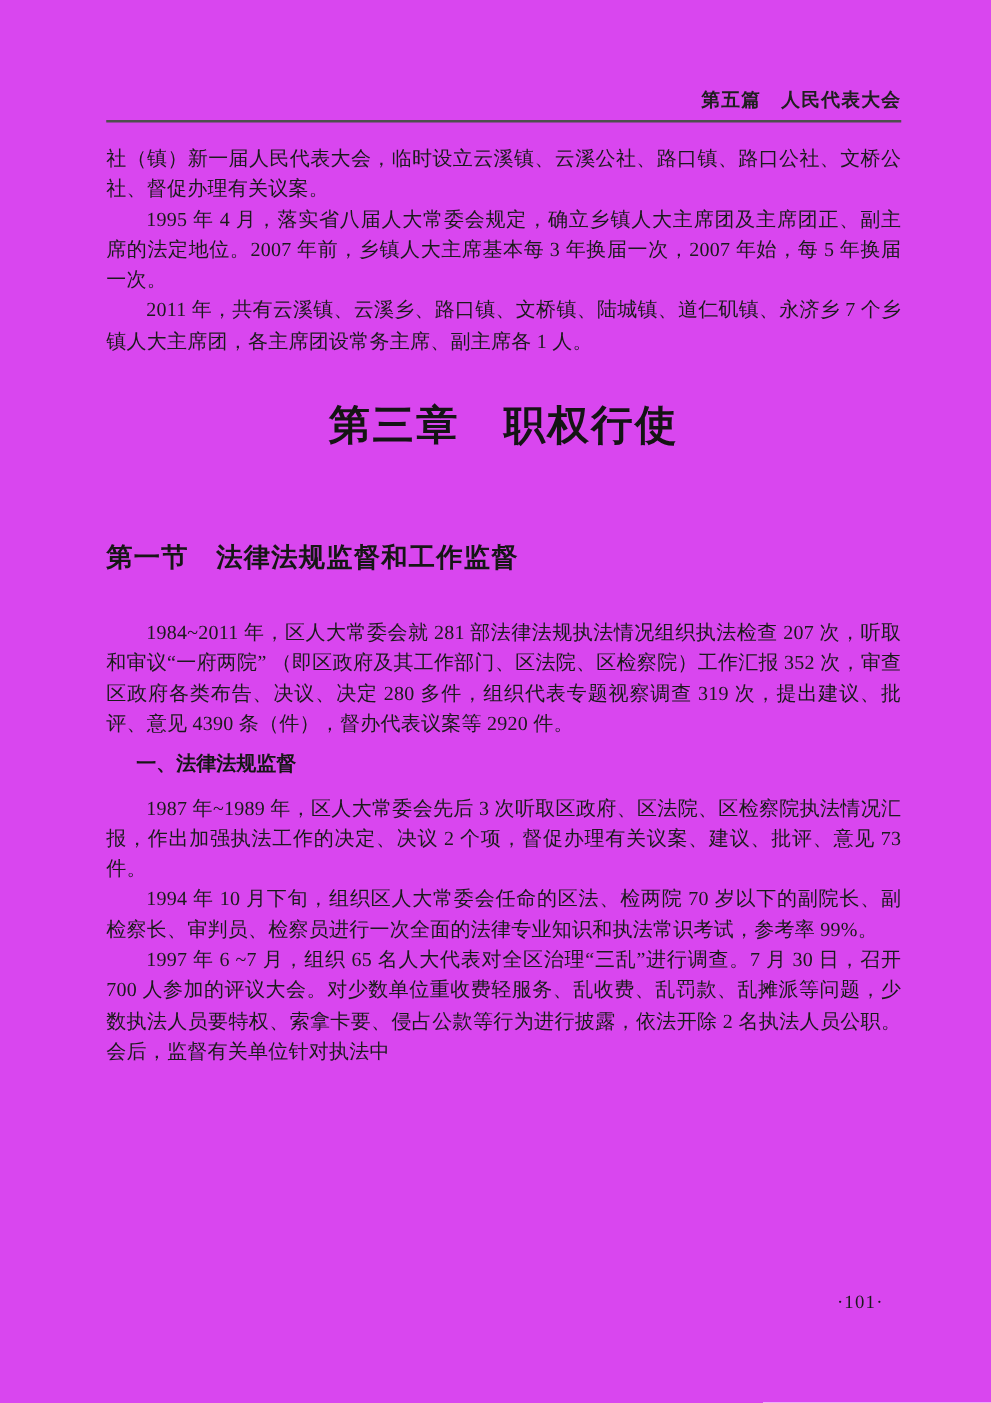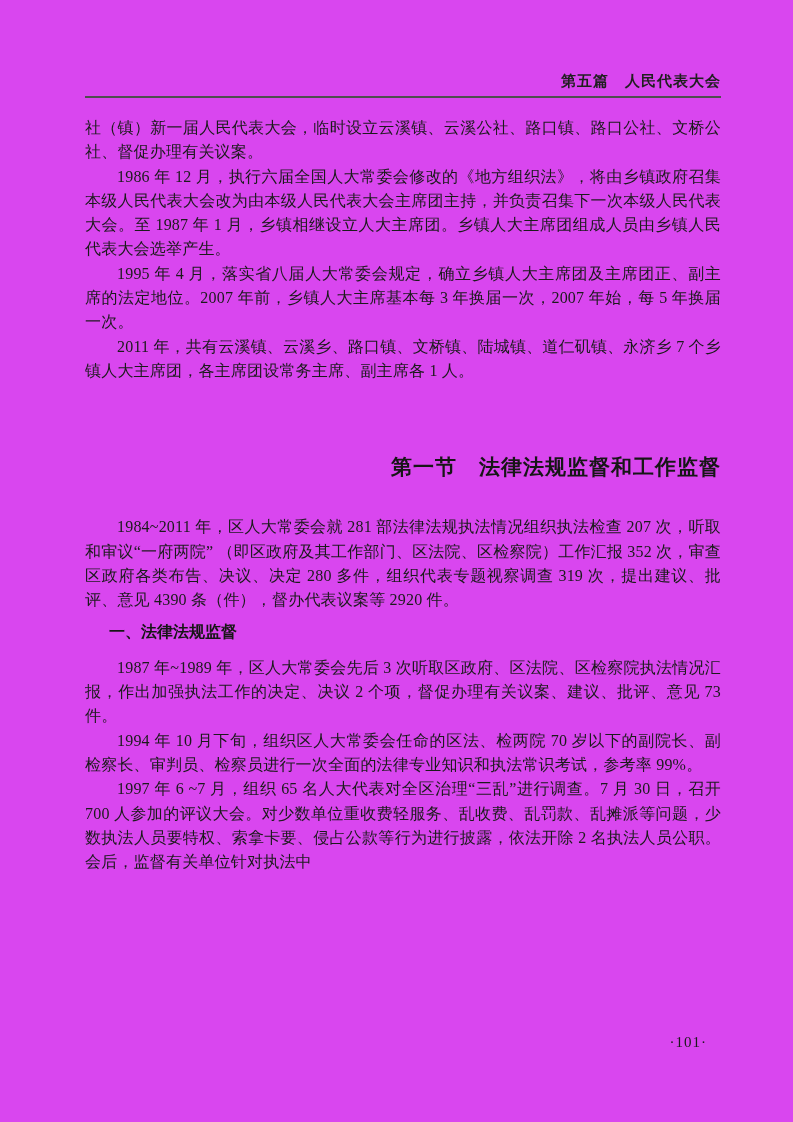--- a/index.html
+++ b/index.html
@@ -59,21 +59,21 @@
     text-align: center;
     font-family: "Liberation Serif", serif;
     font-weight: bold;
     font-size: 33px;
     line-height: 44px;
     letter-spacing: 2px;
     color: #141414;
   }
   .section-title {
     margin: 70px 0 0 0;
-    text-align: right;
+    text-align: left;
     font-family: "Liberation Sans", sans-serif;
     font-weight: bold;
     font-size: 21px;
     line-height: 28px;
     letter-spacing: 1px;
     color: #161616;
   }
   .section-intro {
     margin-top: 34px;
   }
@@ -105,26 +105,26 @@
   <div class="running-head">
     <span>第五篇　人民代表大会</span>
   </div>
 
   <div class="head-rule"></div>
 
   <div class="content">
 
     <p class="body-p no-indent">社（镇）新一届人民代表大会，临时设立云溪镇、云溪公社、路口镇、路口公社、文桥公社、督促办理有关议案。</p>
 
-    <p class="body-p">1986 年 12 月，执行六届全国人大常委会修改的《地方组织法》，将由乡镇政府召集本级人民代表大会改为由本级人民代表大会主席团主持，并负责召集下一次本级人民代表大会。至 1987 年 1 月，乡镇相继设立人大主席团。乡镇人大主席团组成人员由乡镇人民代表大会选举产生。</p>
 
     <p class="body-p">1995 年 4 月，落实省八届人大常委会规定，确立乡镇人大主席团及主席团正、副主席的法定地位。2007 年前，乡镇人大主席基本每 3 年换届一次，2007 年始，每 5 年换届一次。</p>
 
     <p class="body-p">2011 年，共有云溪镇、云溪乡、路口镇、文桥镇、陆城镇、道仁矶镇、永济乡 7 个乡镇人大主席团，各主席团设常务主席、副主席各 1 人。</p>
 
+    <h1 class="chapter-title">第三章　职权行使</h1>
 
     <h2 class="section-title">第一节　法律法规监督和工作监督</h2>
 
     <p class="body-p section-intro">1984~2011 年，区人大常委会就 281 部法律法规执法情况组织执法检查 207 次，听取和审议“一府两院” （即区政府及其工作部门、区法院、区检察院）工作汇报 352 次，审查区政府各类布告、决议、决定 280 多件，组织代表专题视察调查 319 次，提出建议、批评、意见 4390 条（件），督办代表议案等 2920 件。</p>
 
     <h3 class="sub-heading">一、法律法规监督</h3>
 
 
     <p class="body-p">1987 年~1989 年，区人大常委会先后 3 次听取区政府、区法院、区检察院执法情况汇报，作出加强执法工作的决定、决议 2 个项，督促办理有关议案、建议、批评、意见 73 件。</p>
 

